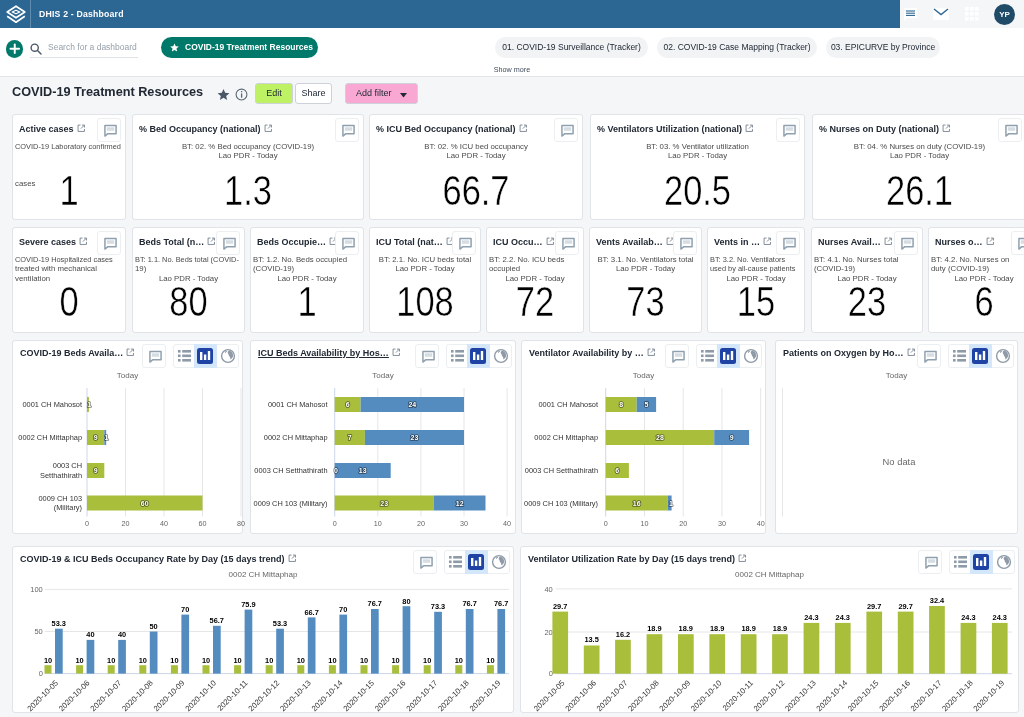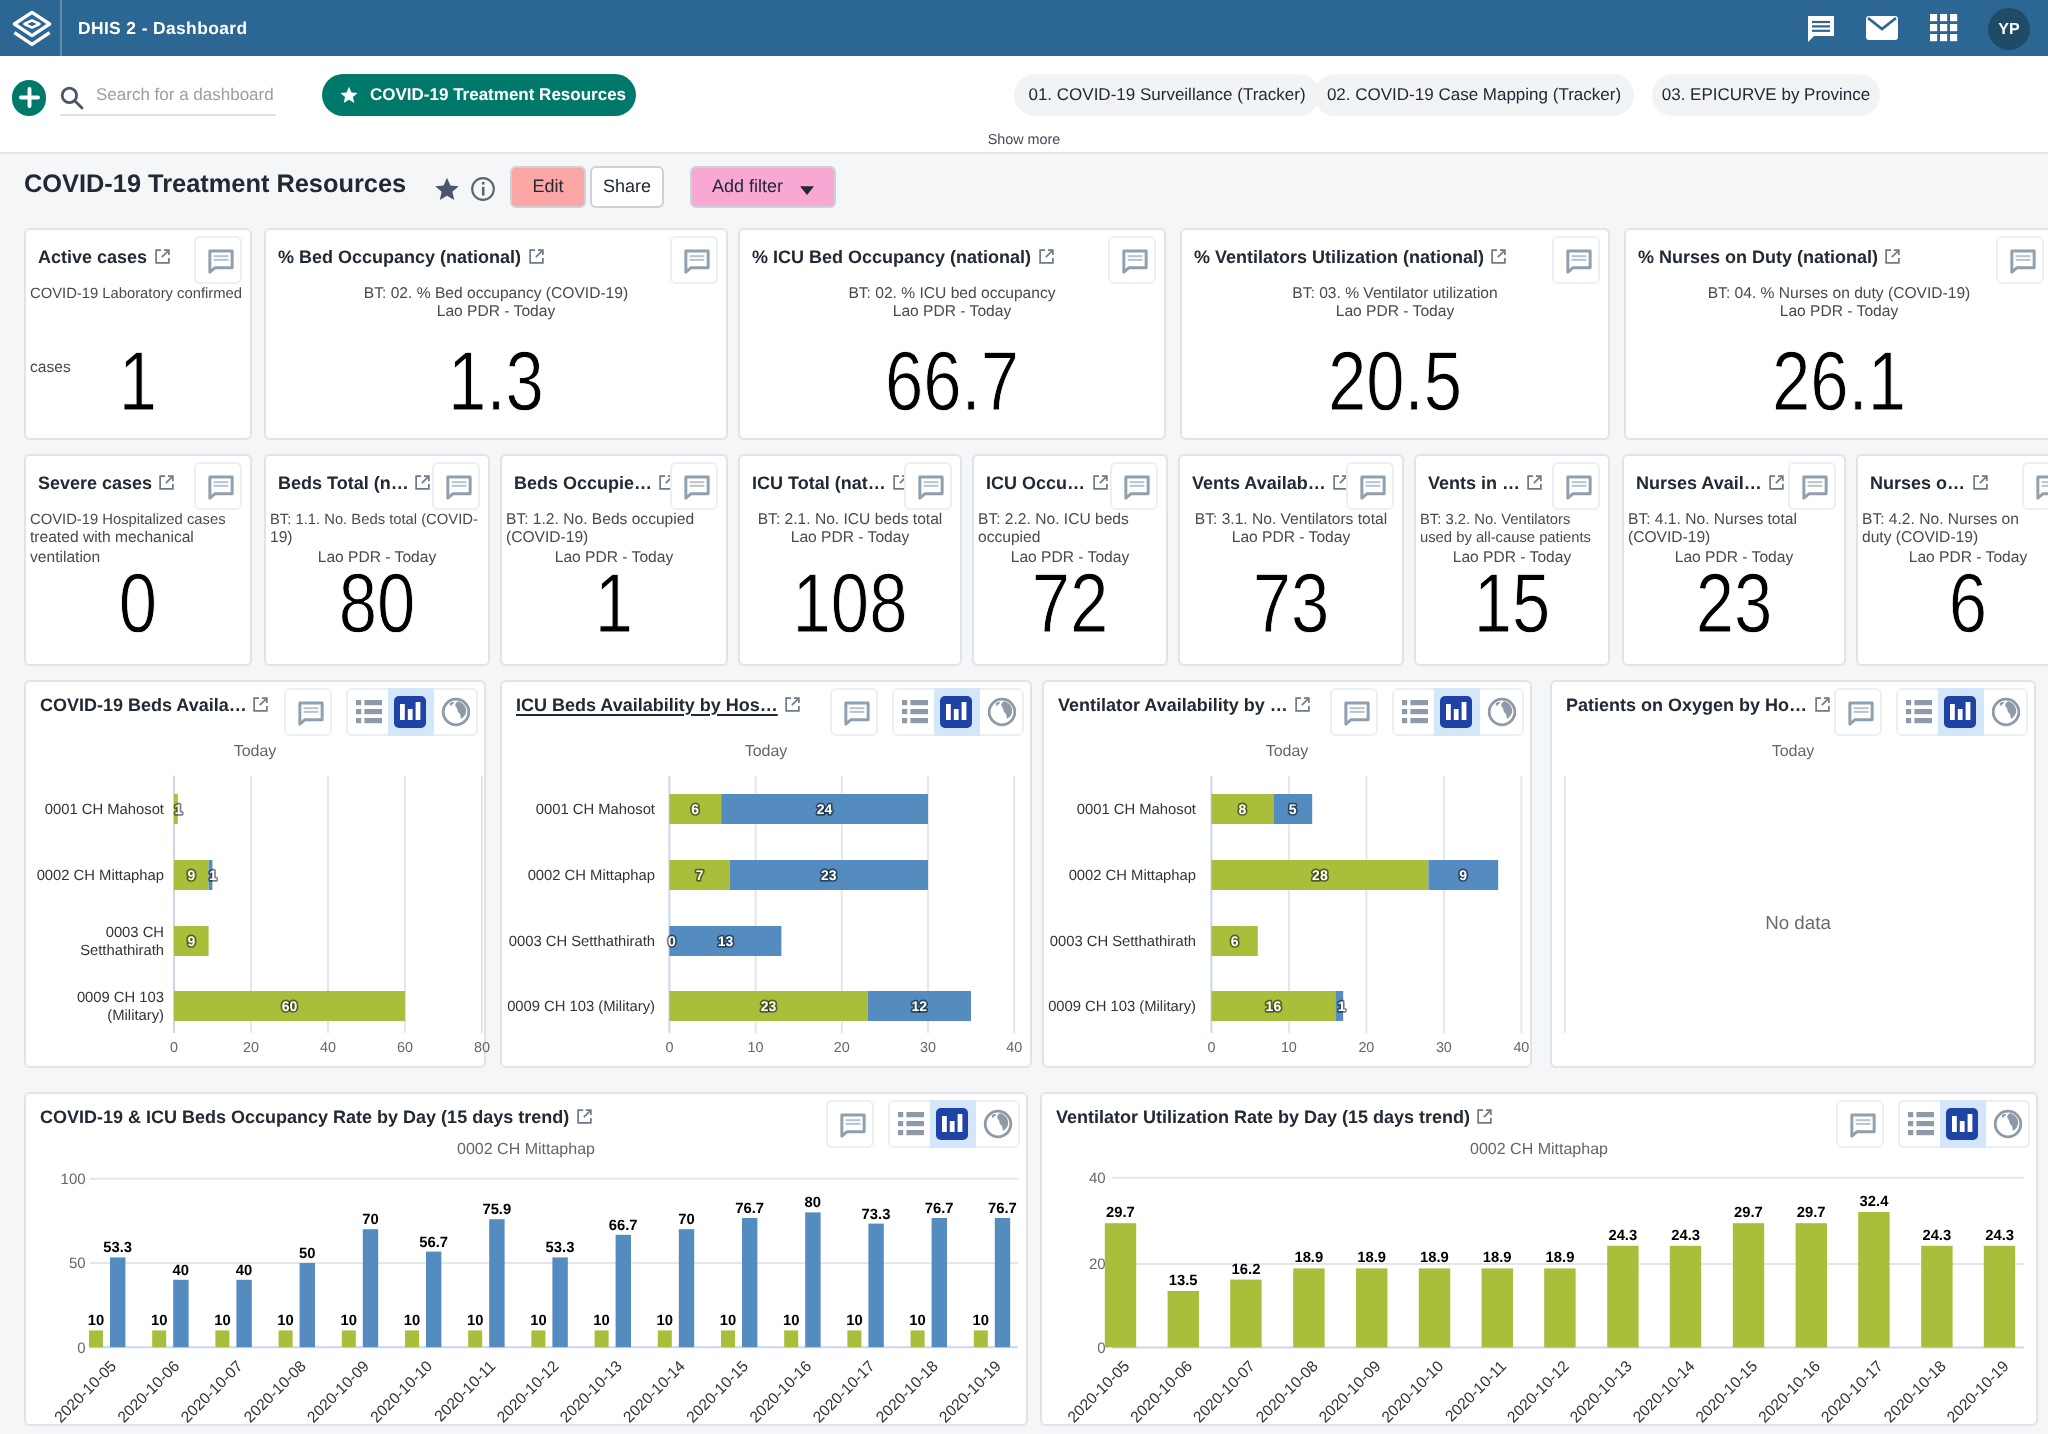--- a/index.html
+++ b/index.html
@@ -8,21 +8,21 @@
 .card{position:absolute;background:#fff;border:1px solid #e0e4e8;border-radius:3px;}
 .ct{font-weight:bold;font-size:9px;color:#212934;white-space:nowrap;overflow:hidden;}
 .sub{font-size:7.8px;color:#4a4a4a;line-height:9.6px;}
 .num{font-size:42px;color:#000;-webkit-text-stroke:0.5px #fff;text-align:center;line-height:40px;transform:scaleX(.82);transform-origin:center;white-space:nowrap;}
 .bubbox{position:absolute;width:24px;height:24px;background:#fff;border:1px solid #eceff1;border-radius:3px;}
 .triobox{position:absolute;height:24px;background:#fff;border:1px solid #eceff1;border-radius:3px;}
 svg{position:absolute;left:0;top:0;overflow:visible;}
 svg text{font-family:"Liberation Sans",sans-serif;}
 </style></head><body>
 
-<div class="abs" style="left:0;top:0;width:1024px;height:28px;background:#2c6693;">
+<div class="abs" style="left:0;top:0;width:900px;height:28px;background:#2c6693;">
  <div class="abs" style="left:30px;top:0;width:1px;height:28px;background:rgba(255,255,255,0.25);"></div>
  <svg width="20" height="19" style="left:5.5px;top:5px;" viewBox="0 0 20 19">
    <g fill="none" stroke="#fff" stroke-width="1.7" stroke-linejoin="round">
     <path d="M10 1.2 L18.8 7 L10 12.8 L1.2 7 Z"></path>
     <path d="M10 5.2 L13.8 7 L10 8.8 L6.2 7 Z" stroke-width="1.25"></path>
     <path d="M1.2 11.3 L10 17.2 L18.8 11.3"></path>
    </g>
  </svg>
  <div class="abs" style="left:39px;top:0;height:28px;line-height:28px;color:#fff;font-weight:bold;font-size:8.7px;letter-spacing:.2px;">DHIS 2 - Dashboard</div>
  <svg width="15" height="15" style="left:903px;top:7px;" viewBox="0 0 15 15">
@@ -68,39 +68,39 @@
  </svg>
  <div class="abs" style="left:48px;top:10px;height:18px;line-height:18px;font-size:8.5px;color:#96a0aa;">Search for a dashboard</div>
  <div class="abs" style="left:30px;top:29.2px;width:108px;height:1px;background:#dfe3e6;"></div>
 
 <div class="abs" style="left:161px;top:9px;width:157px;height:21px;border-radius:10.5px;background:#00796b;color:#fff;font-weight:bold;font-size:8.5px;line-height:21px;">
   <svg width="11" height="11" style="left:8px;top:5px;" viewBox="0 0 24 24">
         <path fill="#fff" d="M12 17.3 L6.2 20.8 7.7 14.2 2.6 9.8 9.3 9.2 12 3 14.7 9.2 21.4 9.8 16.3 14.2 17.8 20.8z"></path>
       </svg>
   <span style="position:absolute;left:24px;">COVID-19 Treatment Resources</span>
     </div>
-<div class="abs" style="left:495px;top:9px;width:153px;height:21px;border-radius:10.5px;background:#f2f3f5;color:#212934;font-size:8.5px;line-height:21px;text-align:center;white-space:nowrap;margin-left:12px;">01. COVID-19 Surveillance (Tracker)</div>
+<div class="abs" style="left:495px;top:9px;width:153px;height:21px;border-radius:10.5px;background:#f2f3f5;color:#212934;font-size:8.5px;line-height:21px;text-align:center;white-space:nowrap;">01. COVID-19 Surveillance (Tracker)</div>
 <div class="abs" style="left:657px;top:9px;width:160px;height:21px;border-radius:10.5px;background:#f2f3f5;color:#212934;font-size:8.5px;line-height:21px;text-align:center;white-space:nowrap;">02. COVID-19 Case Mapping (Tracker)</div>
 <div class="abs" style="left:826px;top:9px;width:114px;height:21px;border-radius:10.5px;background:#f2f3f5;color:#212934;font-size:8.5px;line-height:21px;text-align:center;white-space:nowrap;">03. EPICURVE by Province</div>
 <div class="abs" style="left:0;top:37px;width:1024px;text-align:center;font-size:7.2px;color:#404b5a;"><span style="position:relative;left:0px;">Show more</span></div>
 </div>
 
 <div class="abs" style="left:12px;top:85px;font-size:12.7px;font-weight:bold;color:#212934;">COVID-19 Treatment Resources</div>
 <svg width="15" height="15" style="left:216px;top:87px;" viewBox="0 0 24 24">
     <path fill="#4a5768" d="M12 17.3 L6.2 20.8 7.7 14.2 2.6 9.8 9.3 9.2 12 3 14.7 9.2 21.4 9.8 16.3 14.2 17.8 20.8z"></path>
   </svg>
 <svg width="13" height="13" style="left:235px;top:88px;" viewBox="0 0 24 24">
     <g fill="none" stroke="#5a6872" stroke-width="2">
       <circle cx="12" cy="12" r="10"></circle>
     </g>
     <rect x="11" y="10" width="2.4" height="8" fill="#5a6872"></rect>
     <rect x="11" y="5.5" width="2.4" height="2.4" fill="#5a6872"></rect>
   </svg>
 
-<div class="abs" style="left:255px;top:83px;width:38px;height:21px;background:#fca5a5;border:1px solid #ccd2d8;border-radius:3px;font-size:9px;color:#212934;text-align:center;line-height:19px;">Edit</div>
+<div class="abs" style="left:255px;top:83px;width:38px;height:21px;background:#bef264;border:1px solid #ccd2d8;border-radius:3px;font-size:9px;color:#212934;text-align:center;line-height:19px;">Edit</div>
 <div class="abs" style="left:295px;top:83px;width:37px;height:21px;background:#fff;border:1px solid #ccd2d8;border-radius:3px;font-size:9px;color:#212934;text-align:center;line-height:19px;">Share</div>
 <div class="abs" style="left:345px;top:83px;width:73px;height:21px;background:#f9a8d4;border:1px solid #ccd2d8;border-radius:3px;font-size:9px;color:#212934;text-align:left;line-height:19px;">
     <span style="position:absolute;left:10px;">Add filter</span>
     <svg width="7" height="4.5" style="left:54px;top:8.5px;" viewBox="0 0 8 5">
       <path d="M0 0 L8 0 L4 5 z" fill="#212934"></path>
     </svg>
   </div>
 <div class="card" style="left:12px;top:114px;width:114px;height:106px;"></div>
 <div class="ct abs" style="left:19px;top:123px;">Active cases<span style="display:inline-block;width:3px;"></span><svg width="8.5" height="8.5" style="position:relative;top:1px;display:inline-block;" viewBox="0 0 12 12">
       <path d="M10.5 7 V10.5 H1.5 V1.5 H5" fill="none" stroke="#6e7a86" stroke-width="1.2"></path>

